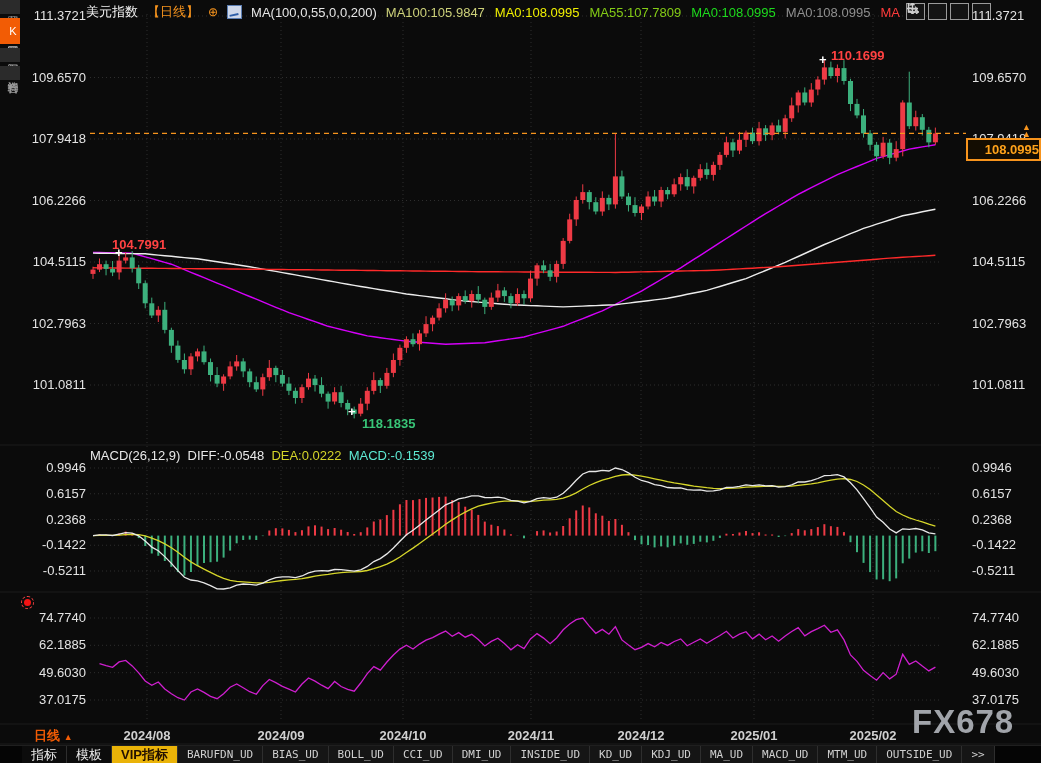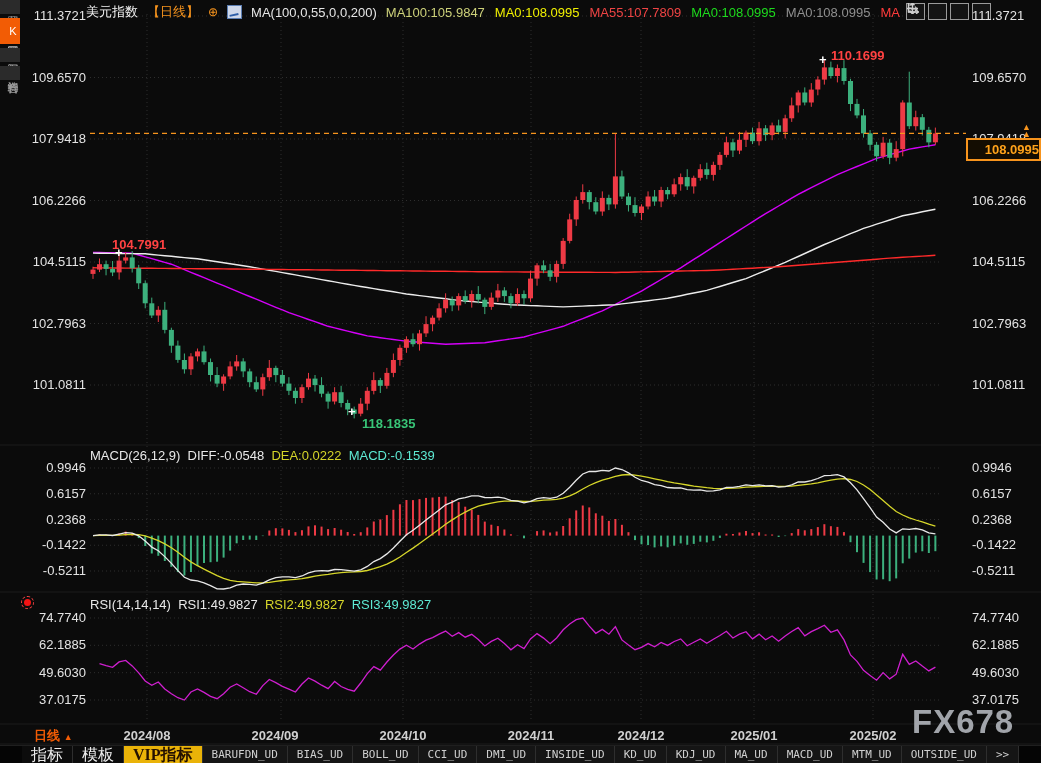--- a/index.html
+++ b/index.html
@@ -44,21 +44,21 @@
   #period-lbl{position:absolute;left:34px;top:727px;color:#f25c05;font-size:13px;font-weight:bold;cursor:pointer;}
   .datelbl{position:absolute;top:728px;width:64px;text-align:center;font-size:13px;color:#d0d0d0;font-weight:bold;}
   
   #watermark{position:absolute;left:912px;top:703px;font-size:33px;font-weight:bold;color:#aeb2b8;
              opacity:.92;letter-spacing:1px;}
   
   #tabbar{position:absolute;left:0;bottom:0;width:1041px;height:18px;background:#050505;display:flex;
           padding-left:22px;box-sizing:border-box;border-top:1px solid #1f1f1f;align-items:stretch;}
   .tab{padding:1px 9px;border-right:1px solid #2e2e2e;background:#151515;color:#cfcfcf;
        font-family:"DejaVu Sans Mono",monospace;font-size:11px;line-height:15px;cursor:pointer;white-space:nowrap;}
-  .tab.cn{font-family:Liberation Serif, serif;font-size:16px;background:#0c0c0c;color:#ededed;}
+  .tab.cn{font-family:Liberation Sans, sans-serif;font-size:13px;background:#0c0c0c;color:#ededed;}
   .tab.selected{background:#eab308;color:#241100;font-weight:bold;}
 </style>
 </head>
 <body>
 
 <div id="app">
 
   <svg id="chart-svg" width="1041" height="763">
       <line x1="147" y1="14" x2="147" y2="722" stroke="#2e2e2e" stroke-width="1" stroke-dasharray="1,3"></line>
       <line x1="281" y1="14" x2="281" y2="722" stroke="#2e2e2e" stroke-width="1" stroke-dasharray="1,3"></line>
@@ -495,21 +495,21 @@
 
   <div id="legend">
     <span class="sym">美元指数</span>
     <span class="period">【日线】</span>
     <span class="plus">⊕</span>
     <span class="chart-ic"></span>
     <span class="maformula">MA(100,0,55,0,0,200)</span>
     <span id="ma-legend" style="display:flex;gap:10px;">
         <span style="color: rgb(205, 209, 122);">MA100:105.9847</span>
         <span style="color: rgb(240, 240, 0);">MA0:108.0995</span>
-        <span style="color: #ef4444;">MA55:107.7809</span>
+        <span style="color: #84cc16;">MA55:107.7809</span>
         <span style="color: rgb(29, 219, 29);">MA0:108.0995</span>
         <span style="color: rgb(143, 143, 143);">MA0:108.0995</span>
         <span style="color: rgb(255, 59, 59);">MA</span>
       </span>
   </div>
 
   <div id="toolbar">
     <span class="tbico">
       <svg width="13" height="11">
           <path d="M6.5 0v11M1 5.5h11M6.5 0l-2 2.2M6.5 0l2 2.2M6.5 11l-2-2.2M6.5 11l2-2.2" stroke="#cfcfcf" stroke-width="1.4" fill="none"></path>
@@ -567,45 +567,39 @@
       <span class="axlbl axr" style="top: 692px;">37.0175</span>
     </div>
 
   <div class="indhdr" style="top:448px;">
     <span class="w">MACD(26,12,9)</span>&nbsp;
     <span class="w">DIFF:-0.0548</span>&nbsp;
     <span class="y">DEA:0.0222</span>&nbsp;
     <span class="m">MACD:-0.1539</span>
   </div>
 
-  <div class="indhdr" style="top:597px;">
-    <span class="w">RSI(14,14,14)</span>&nbsp;
-    <span class="w">RSI1:49.9827</span>&nbsp;
-    <span class="y">RSI2:49.9827</span>&nbsp;
-    <span class="m">RSI3:49.9827</span>
-  </div>
 
   <span id="alert-dot"></span>
 
   <span class="ann ann-red" style="left:112px;top:237px;">104.7991</span>
   <span class="cross" style="left:115px;top:245px;">+</span>
   <span class="ann ann-red" style="left:831px;top:48px;">110.1699</span>
   <span class="cross" style="left:819px;top:52px;">+</span>
   <span class="ann ann-green" style="left:362px;top:416px;">118.1835</span>
   <span class="cross" style="left:348px;top:404px;">+</span>
 
   <div id="price-tag">108.0995</div>
   <div id="price-tag-arrow">▲<br>▲</div>
 
   <div id="period-lbl">
     <span>日线</span> <span style="font-size:9px;">▲</span>
   </div>
   <div id="date-row">
       <span class="datelbl" style="left: 115px;">2024/08</span>
-      <span class="datelbl" style="left: 243px;">2024/09</span>
+      <span class="datelbl" style="left: 249px;">2024/09</span>
       <span class="datelbl" style="left: 371px;">2024/10</span>
       <span class="datelbl" style="left: 499px;">2024/11</span>
       <span class="datelbl" style="left: 609px;">2024/12</span>
       <span class="datelbl" style="left: 722px;">2025/01</span>
       <span class="datelbl" style="left: 841px;">2025/02</span>
     </div>
 
   <div id="watermark">FX678</div>
 
   <div id="tabbar">

